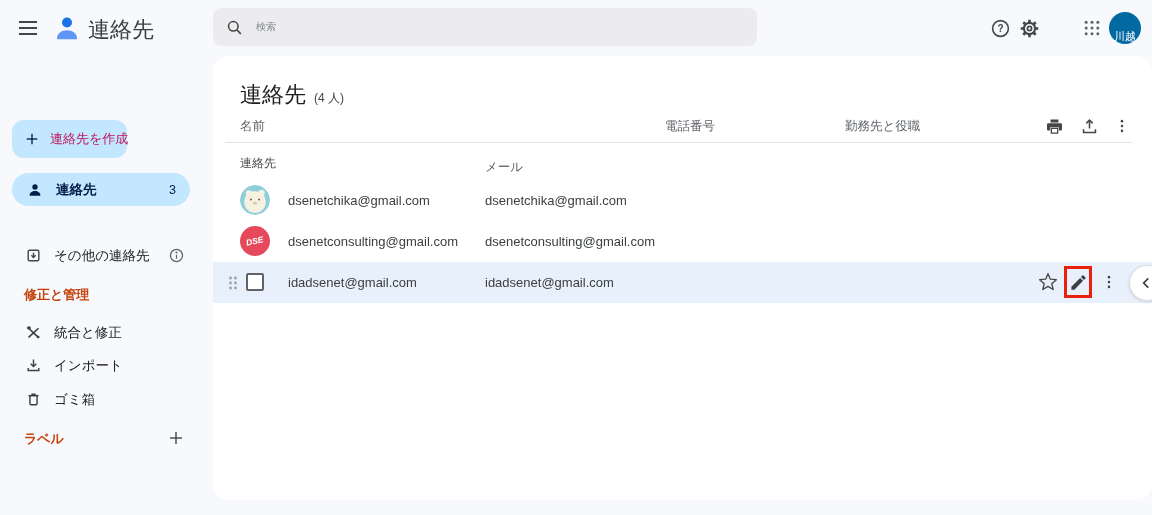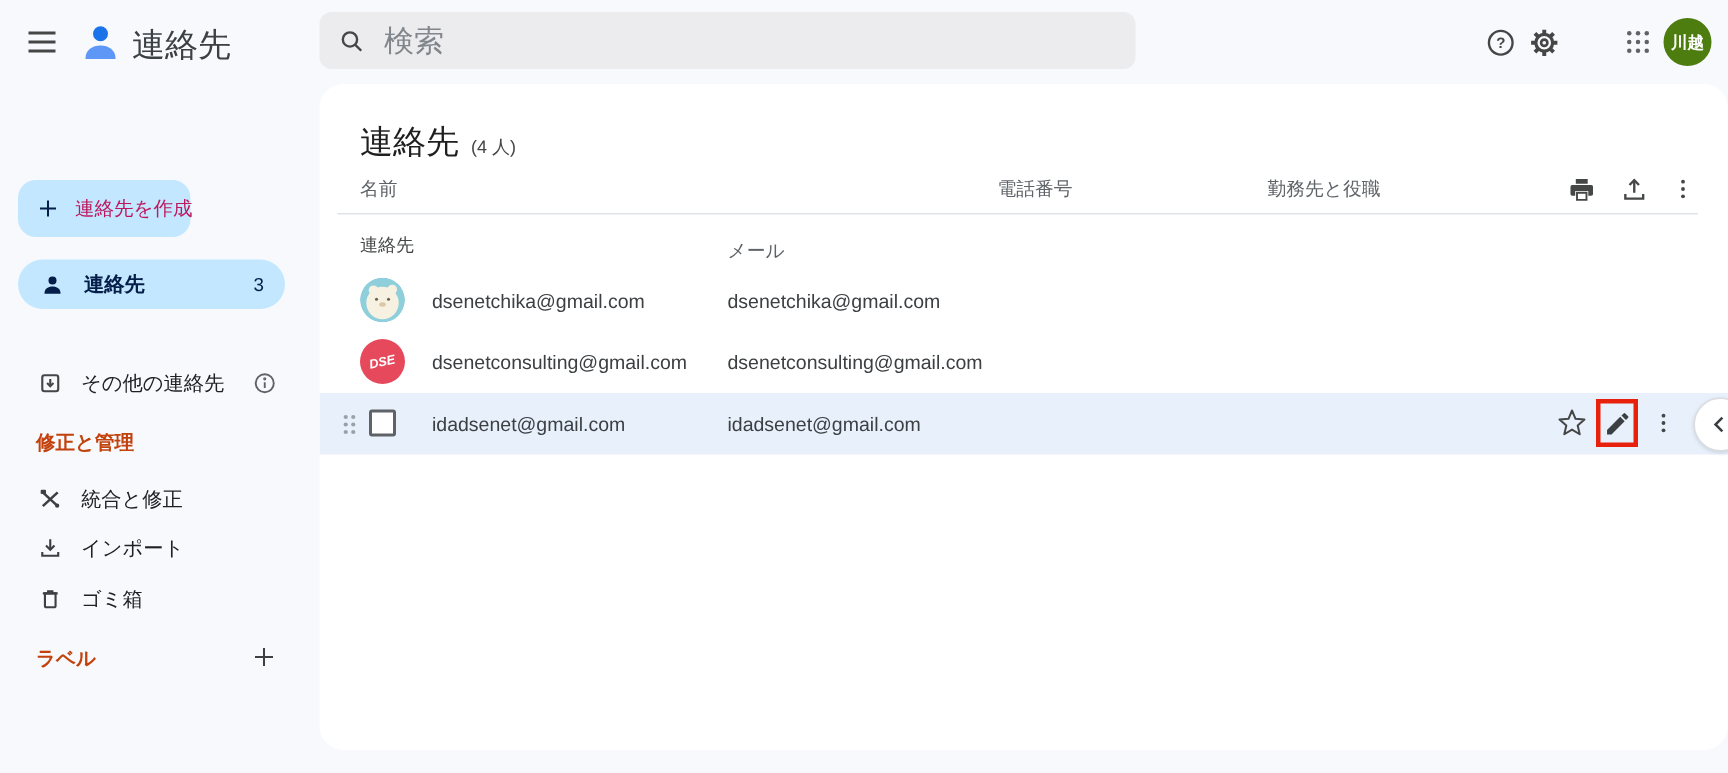--- a/index.html
+++ b/index.html
@@ -8,24 +8,24 @@
   .app { position:relative; width:1152px; height:515px; background:#f7f9fc;padding-left:15px; }
 
   
   .topbar { position:absolute; left:0; top:0; width:1152px; height:56px; }
   .hamburger { position:absolute; left:14px; top:14px; width:28px; height:28px; display:flex; flex-direction:column; justify-content:center; gap:4px; cursor:pointer; }
   .hamburger span { display:block; width:18px; height:2px; background:#444746; margin-left:5px; }
   .app-logo { position:absolute; left:52px; top:13px; width:30px; height:30px; }
   .app-title { position:absolute; left:88px; top:15px; font-size:22px; color:#3c4043; }
 
   .searchbar { position:absolute; left:213px; top:8px; width:544px; height:38px; background:#ececee; border-radius:8px; display:flex; align-items:center; padding:0 12px; }
-  .searchbar .ph { color:#80868b; font-size:20px; margin-left:12px; }
+  .searchbar .ph { color:#80868b; font-size:10px; margin-left:12px; }
 
   .tb-icon { position:absolute; top:16px; width:24px; height:24px; display:flex; align-items:center; justify-content:center; cursor:pointer; }
-  .avatar-top { position:absolute; left:1109px; top:12px; width:32px; height:32px; border-radius:50%; background:#4d7c0f; color:#fff; font-size:11px; display:flex; align-items:center; justify-content:center; cursor:pointer;font-weight:bold; }
+  .avatar-top { position:absolute; left:1109px; top:12px; width:32px; height:32px; border-radius:50%; background:#0369a1; color:#fff; font-size:11px; display:flex; align-items:flex-end; justify-content:center; cursor:pointer; }
 
   
   .sidebar { position:absolute; left:0; top:56px; width:213px; height:459px; }
   .create-btn { position:absolute; left:12px; top:64px; width:115px; height:38px; background:#c2e7ff; border-radius:12px; border:none; display:flex; align-items:center; gap:10px; padding:0 12px; cursor:pointer; }
   .create-btn .lbl { font-size:13px; color:#be185d; font-weight:500; white-space:nowrap; }
 
   .nav-item { position:absolute; left:0; width:200px; height:33px; display:flex; align-items:center; padding-left:24px; cursor:pointer; }
   .nav-item .nicon { width:18px; height:18px; margin-right:12px; flex:none; display:flex; align-items:center; justify-content:center; }
   .nav-item .nlbl { font-size:13.5px; color:#202124; }
   .nav-selected { left:12px; width:178px; background:#c2e7ff; border-radius:17px; padding-left:14px; }

